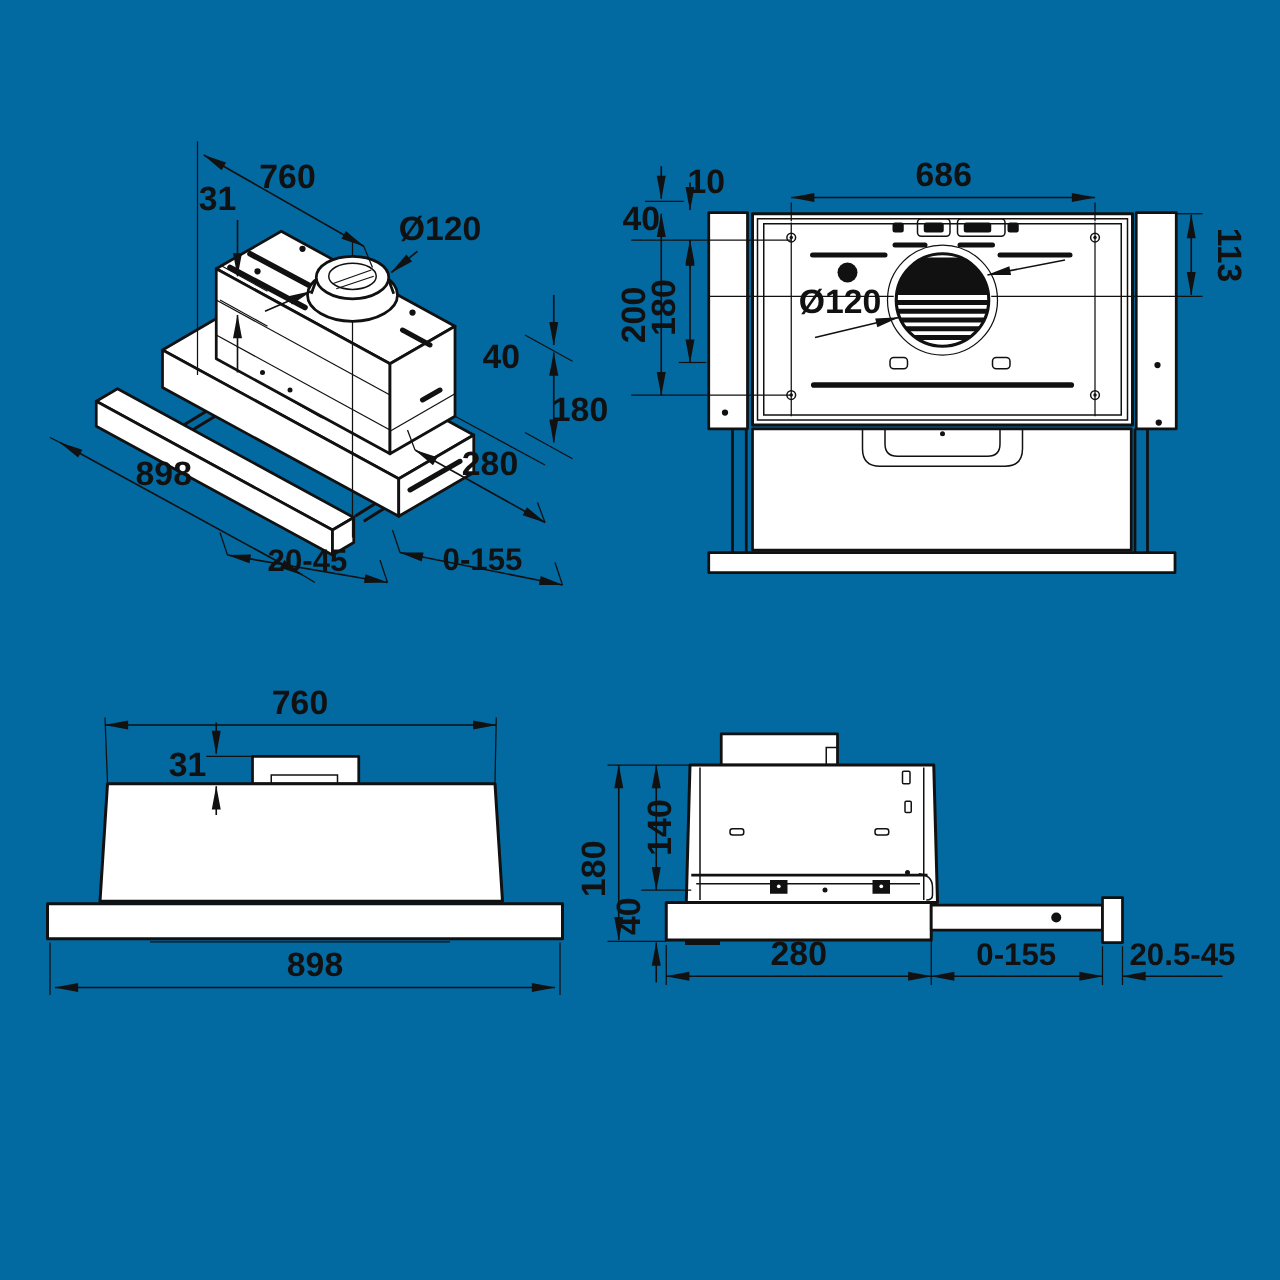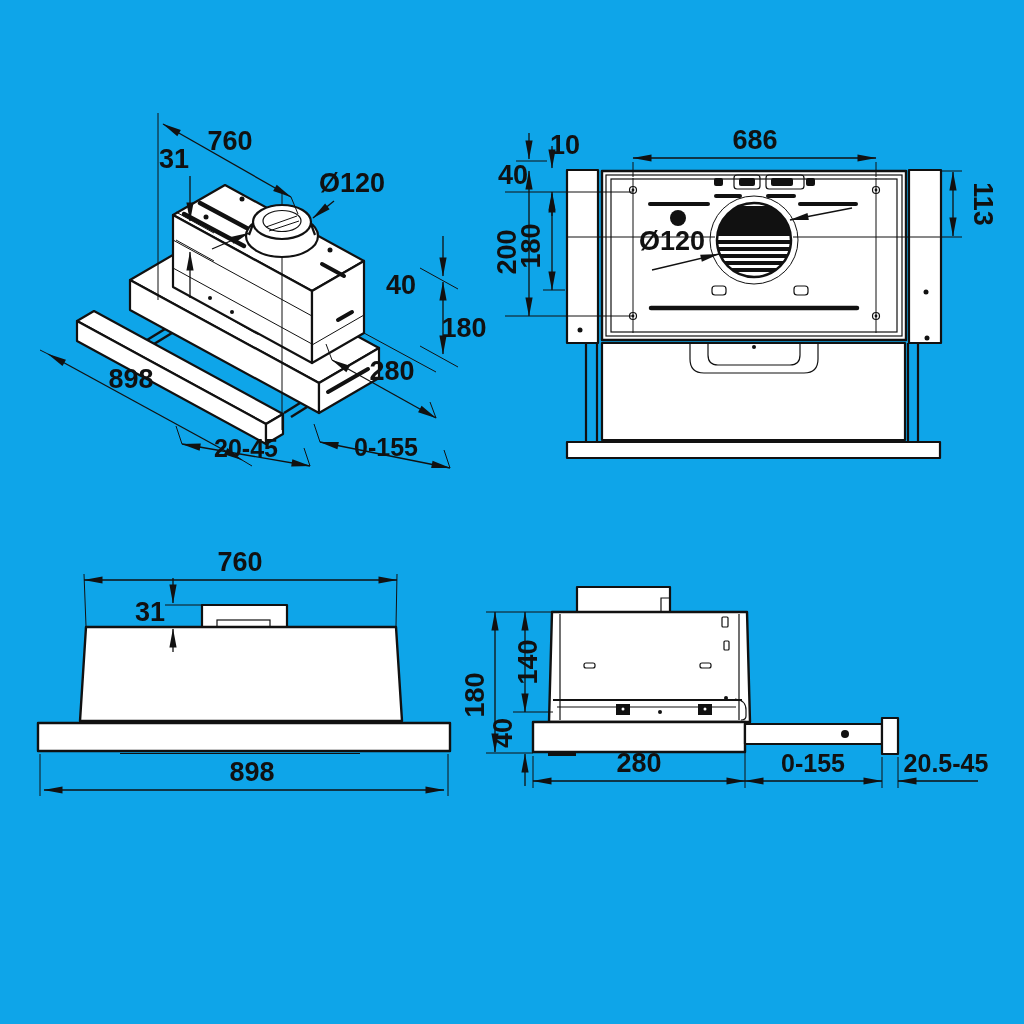--- a/index.html
+++ b/index.html
@@ -1,16 +1,16 @@
 <!DOCTYPE html>
 <html><head>
 <meta charset="utf-8">
 <style>
   html,body{margin:0;padding:0;background:#ffffff;}
-  .stage{position:relative;width:1024px;height:1024px;background:#0ea5e9;overflow:hidden;}
+  .stage{position:relative;width:1024px;height:1024px;background:#0369a1;overflow:hidden;}
   svg{display:block;}
   .ol    {fill:#ffffff;stroke:#111111;stroke-width:2.2;stroke-linejoin:round;}
   .ol-h  {fill:#ffffff;stroke:#111111;stroke-width:2.4;stroke-linejoin:round;}
   .inner {fill:none;stroke:#111111;stroke-width:1.2;}
   .thin  {fill:none;stroke:#111111;stroke-width:1.0;}
   .dim   {fill:none;stroke:#111111;stroke-width:1.3;}
   .thick {fill:none;stroke:#111111;stroke-width:4.5;stroke-linecap:round;}
   .thick4{fill:none;stroke:#111111;stroke-width:4;stroke-linecap:round;}
   .rail  {fill:none;stroke:#111111;stroke-width:2.5;}
   .seam  {fill:none;stroke:#111111;stroke-width:1;}

